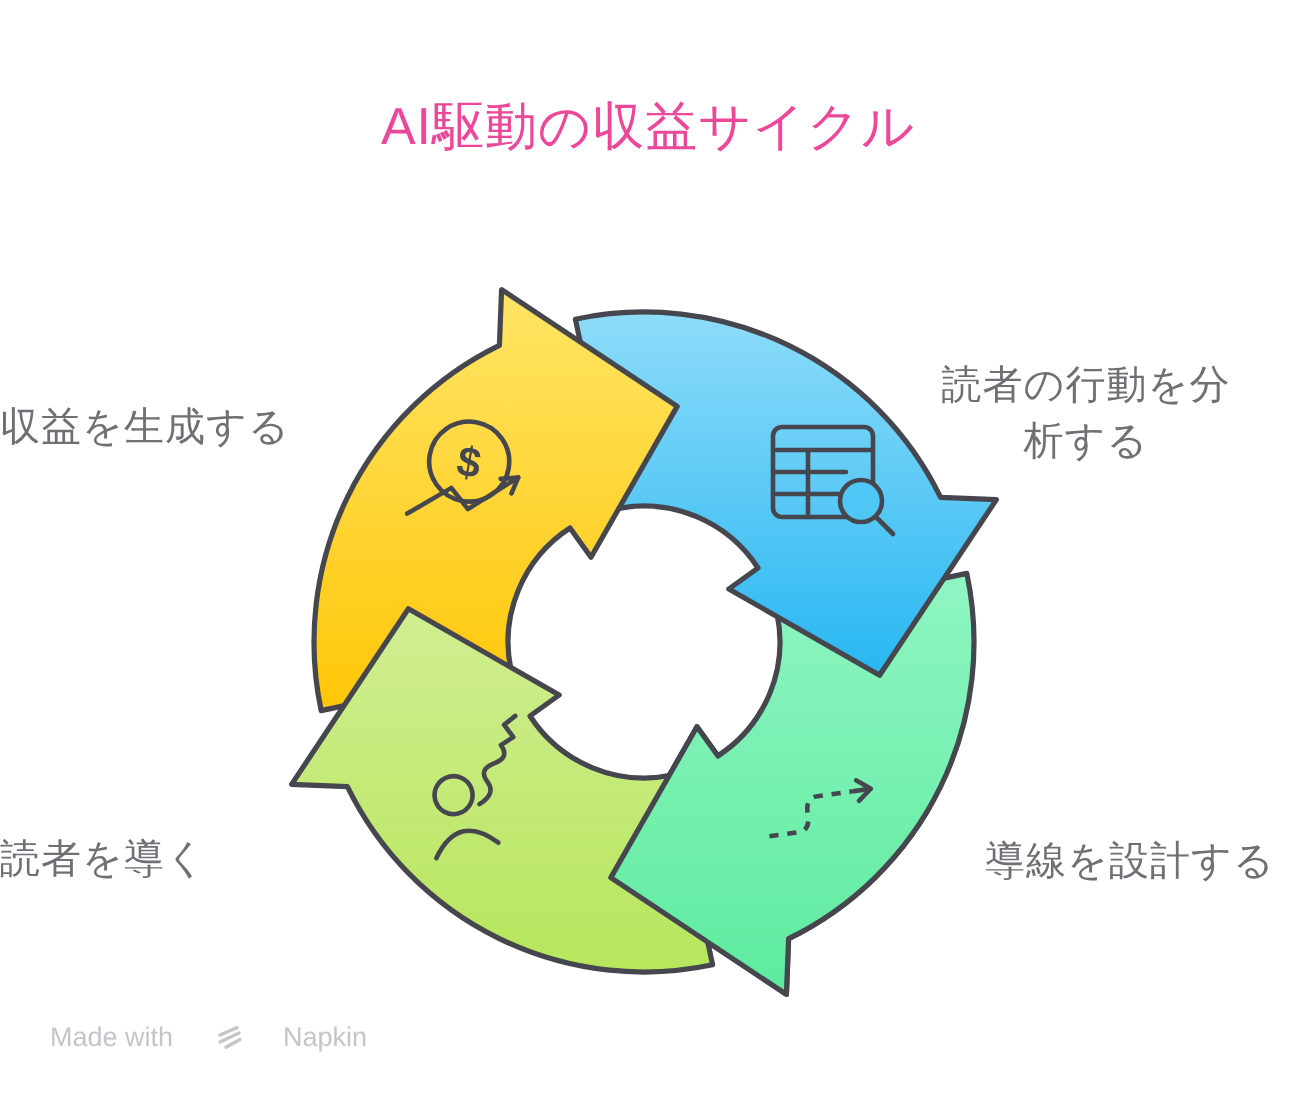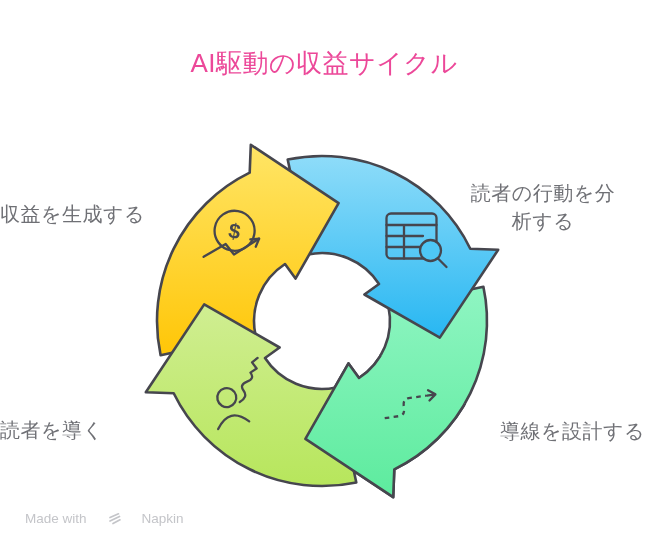--- a/index.html
+++ b/index.html
@@ -10,21 +10,21 @@
   .stage{position:absolute;inset:0;}
   .diagram-title{
     position:absolute;left:0;top:46px;width:648px;text-align:center;
     font-size:26px;font-weight:400;color:#ec4899;letter-spacing:0.5px;
   }
   .cycle-label{
     position:absolute;font-size:20px;letter-spacing:0.5px;color:#6f7075;line-height:1.38;
   }
   .label-0{left:0;top:201px;width:170px;text-align:left;}
   .label-1{left:468px;top:180px;width:150px;text-align:center;}
-  .label-2{left:485px;top:418px;width:160px;text-align:right;}
+  .label-2{left:485px;top:418px;width:160px;text-align:center;}
   .label-3{left:0;top:417px;width:170px;text-align:left;}
   .made-with{
     position:absolute;left:25px;top:511px;display:flex;align-items:center;gap:20px;
     font-size:13.5px;color:#c4c5c9;text-decoration:none;
   }
   .made-with svg{display:block;}
   svg.cycle{position:absolute;left:0;top:0;}
 </style>
 </head>
 <body>

